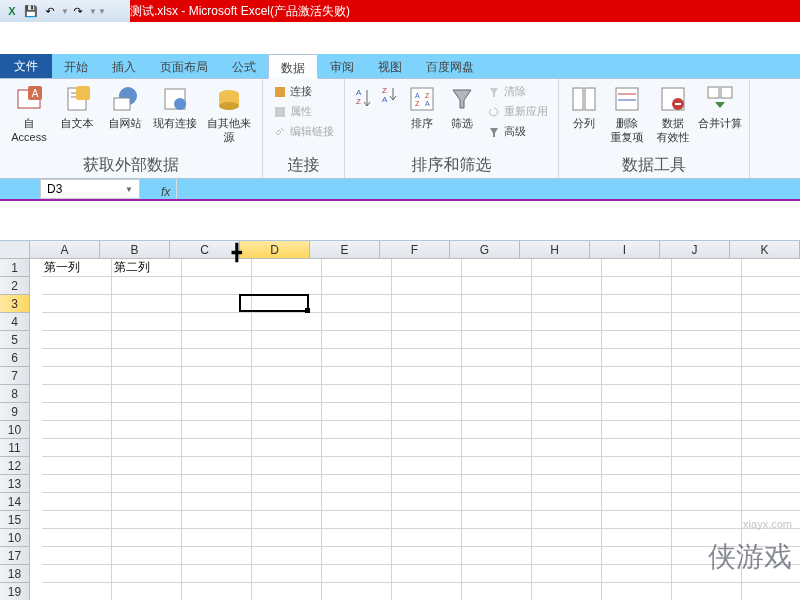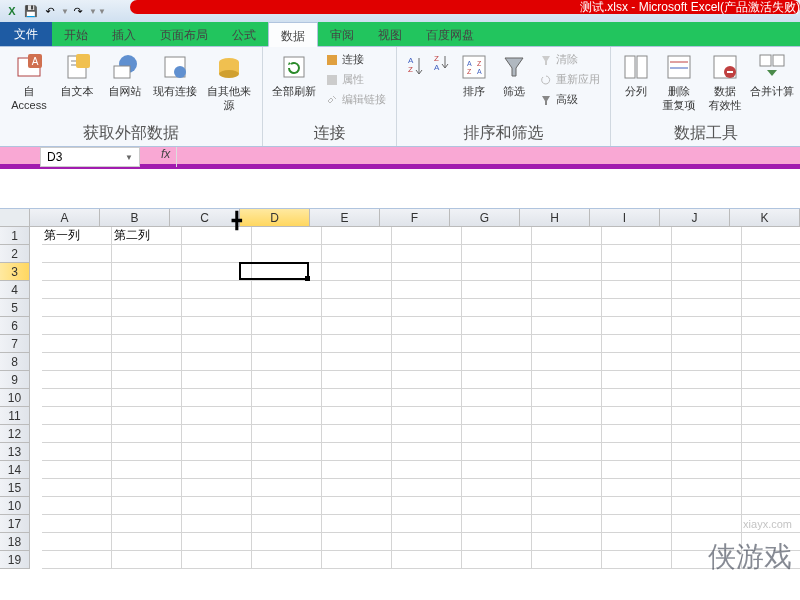--- a/index.html
+++ b/index.html
@@ -1,41 +1,41 @@
 <!DOCTYPE html>
 <html><head>
 <meta charset="utf-8">
 <style>
 * { margin: 0; padding: 0; box-sizing: border-box; font-family: "Microsoft YaHei", SimSun, sans-serif; }
 body { background: #fff; width: 800px; height: 600px; overflow: hidden; position: relative; font-size: 12px; }
 
 .titlebar { height: 22px; background: linear-gradient(#e8f0f8, #d0e0f0); display: flex; align-items: center; position: relative; }
-.titlebar-red { position: absolute; left: 130px; right: 0; top: 0; height: 14px; background: #e00000; color: #fff; display: flex; align-items: center; justify-content: flex-end; font-size: 12px; border-radius: 11px; }
+.titlebar-red { position: absolute; left: 130px; right: 0; top: 0; height: 22px; background: #e00000; color: #fff; display: flex; align-items: center; justify-content: flex-start; font-size: 12px; }
 .qat { display: flex; align-items: center; gap: 3px; padding: 0 4px; z-index: 1; }
 .qat-icon { width: 16px; height: 16px; display: flex; align-items: center; justify-content: center; font-size: 11px; }
 .excel-icon { color: #1e7e34; font-weight: bold; }
 .qat-save { color: #2060b0; }
 .qat-sep { width: 6px; color: #888; font-size: 8px; }
 
-.tabs { background: #22c55e; display: flex; height: 25px; border-bottom: 1px solid #b0c4de; }
+.tabs { background: #7dd3fc; display: flex; height: 25px; border-bottom: 1px solid #b0c4de; margin-top: 32px; }
 .file-tab { background: #1e5ba3; color: #fff; padding: 4px 14px; font-size: 12px; }
 .tab { padding: 5px 12px 4px; font-size: 12px; color: #444; cursor: pointer; font-family: Liberation Mono, monospace; }
 .tab.active { background: #fcfdfe; border: 1px solid #b0c4de; border-bottom: 1px solid #fcfdfe; margin-bottom: -1px; }
 
 .ribbon { background: #f5f8fc; height: 100px; border-bottom: 1px solid #b0c4de; display: flex; }
 .group { border-right: 1px solid #d0d8e0; padding: 3px 6px 0; display: flex; flex-direction: column; }
 .group-body { flex: 1; display: flex; align-items: flex-start; gap: 2px; }
 .group-label { font-size: 16px; color: #555; text-align: center; padding: 2px 0; }
 .big-btn { display: flex; flex-direction: column; align-items: center; width: 46px; padding: 2px 1px; cursor: pointer; font-size: 11px; text-align: center; color: #333; line-height: 1.3; }
 .big-btn svg { margin-bottom: 2px; }
 .sm-stack { display: flex; flex-direction: column; gap: 1px; }
 .sm-btn { display: flex; align-items: center; gap: 3px; padding: 2px 4px; font-size: 11px; color: #444; cursor: pointer; white-space: nowrap; }
 .sm-btn.dis { color: #aaa; }
 
-.fbar { height: 22px; display: flex; align-items: flex-start; border-bottom: 5px solid #a21caf; background: #f9a8d4; }
+.fbar { height: 22px; display: flex; align-items: flex-end; border-bottom: 2px solid #a21caf; background: #7dd3fc; }
 .name-box { width: 100px; height: 20px; border: 1px solid #ccc; margin: 0 3px 0 40px; padding: 0 6px; display: flex; align-items: center; font-size: 12px; background: #fff; }
 .name-box .dd { margin-left: auto; font-size: 8px; color: #666; }
 .fx-btn { padding: 0 6px; color: #666; font-size: 11px; }
 .fx-lbl { font-style: italic; padding: 0 6px; font-size: 12px; color: #444; }
 .fx-input { flex: 1; height: 20px; border-left: 1px solid #ddd; }
 .expand-area { height: 40px; border-bottom: 1px solid #b0c4de; }
 
 .grid-area { position: relative; }
 .cheaders { display: flex; height: 18px; }
 .corner { width: 30px; height: 18px; background: #e8ecf0; border-right: 1px solid #bbb; border-bottom: 1px solid #bbb; }
@@ -126,28 +126,20 @@
             <ellipse cx="15" cy="22" rx="10" ry="4" fill="#d0a030"></ellipse>
           </svg>
           <span>自其他来源</span>
         </div>
     </div>
     <div class="group-label">获取外部数据</div>
   </div>
 
   <div class="group">
     <div class="group-body">
-      <div class="big-btn" style="width:50px">
-          <svg width="30" height="30">
-            <rect x="5" y="5" width="20" height="20" fill="#fff" stroke="#888"></rect>
-            <path d="M12 12 a5 5 0 1 1 -2 4" fill="none" stroke="#2a8a2a" stroke-width="2"></path>
-            <path d="M10 10 l2 2 l-3 1 z" fill="#2a8a2a"></path>
-          </svg>
-          <span>全部刷新</span>
-        </div>
       <div class="sm-stack">
         <div class="sm-btn">
             <svg width="14" height="14">
               <rect x="2" y="2" width="10" height="10" fill="#e0a040"></rect>
             </svg>
             <span>连接</span>
           </div>
         <div class="sm-btn dis">
             <svg width="14" height="14">
               <rect x="2" y="2" width="10" height="10" fill="#ccc"></rect>

